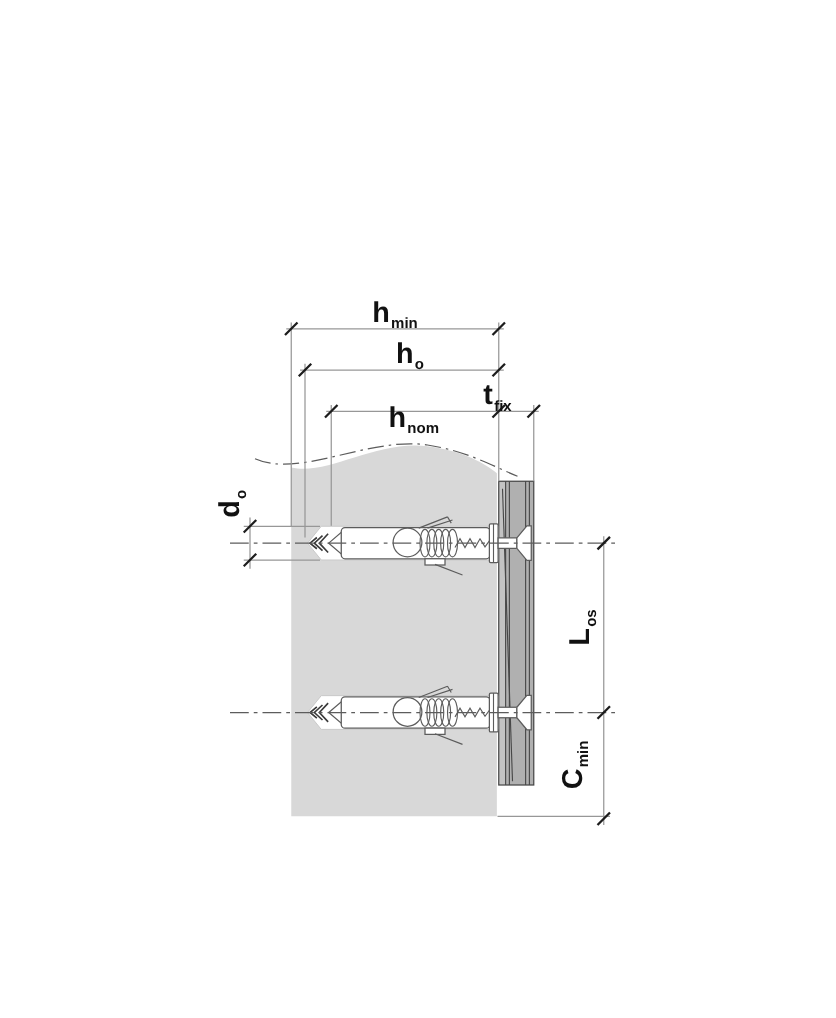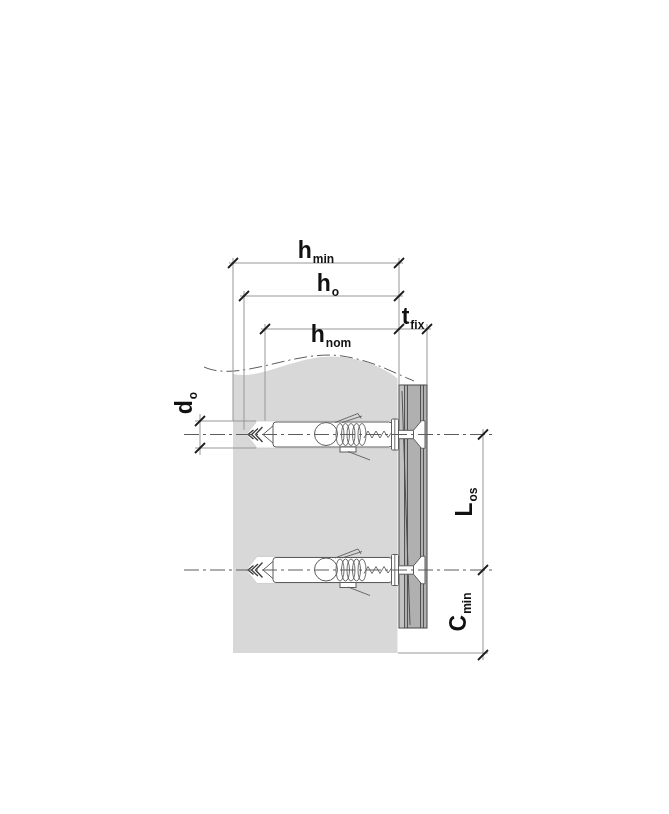--- a/index.html
+++ b/index.html
@@ -128,21 +128,21 @@
         <path d="M478,660 L488,650"></path>
     </g>
   </svg>
 
   <div class="dlabel" style="left:316px;top:250px"><span class="main">h</span><span class="sub">min</span></div>
 
   <div class="dlabel" style="left:328px;top:283px"><span class="main">h</span><span class="sub">o</span></div>
 
   <div class="dlabel" style="left:331px;top:334px"><span class="main">h</span><span class="sub">nom</span></div>
 
-  <div class="dlabel" style="left:413px;top:316px"><span class="main">t</span><span class="sub">fix</span></div>
+  <div class="dlabel" style="left:398px;top:316px"><span class="main">t</span><span class="sub">fix</span></div>
 
   <div class="dlabel vlabel" style="left:184px;top:403px"><span class="main">d</span><span class="sub">o</span></div>
 
   <div class="dlabel vlabel" style="left:464px;top:502px"><span class="main">L</span><span class="sub">os</span></div>
 
   <div class="dlabel vlabel" style="left:458px;top:612px"><span class="main">C</span><span class="sub">min</span></div>
 
 </div>
 
 </body></html>

